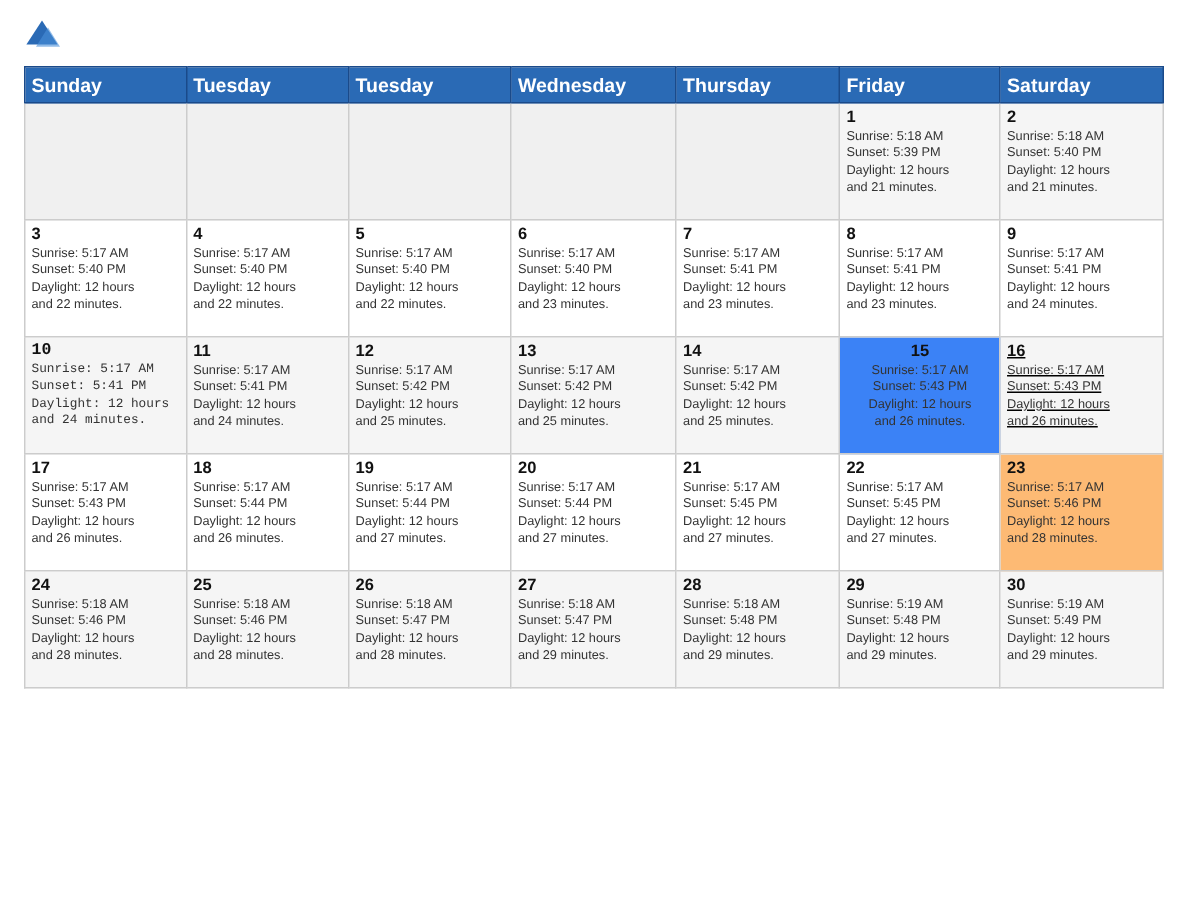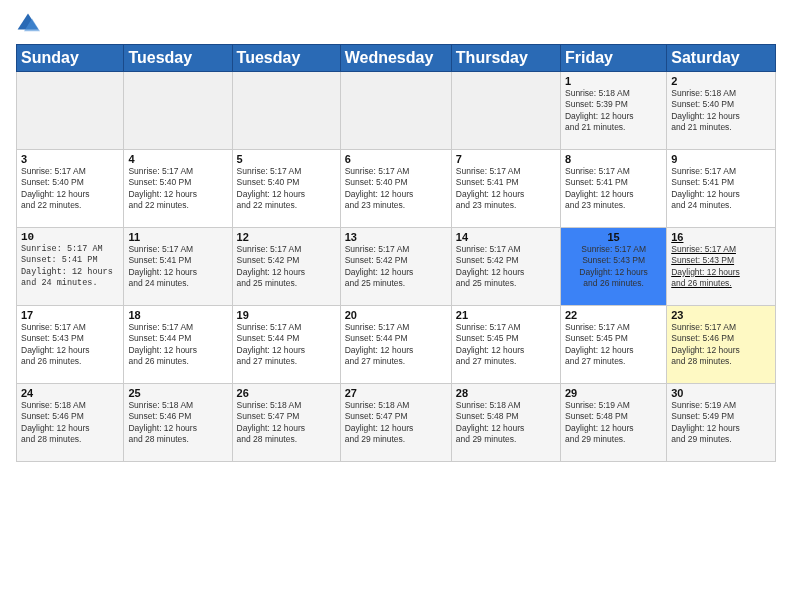--- a/index.html
+++ b/index.html
@@ -52,21 +52,21 @@
     .calendar {
       width: 100%;
       border-collapse: collapse;
       font-size: 9.5px;
     }
     .calendar th {
       background: #2a6ab5;
       color: #fff;
       padding: 4px 4px;
       text-align: left;
-      font-size: 16px;
+      font-size: 13px;
       font-weight: bold;
       border: 1px solid #1a4a8a;
     }
     .calendar td {
       border: 1px solid #ccc;
       vertical-align: top;
       padding: 3px 4px;
       width: 113px;
       height: 78px;
       background: #fff;
@@ -286,21 +286,21 @@
 Daylight: 12 hours
 and 27 minutes.</div>
           </td>
           <td style="background: rgb(255, 255, 255); margin-left: 29px;">
             <span class="day-num">22</span>
             <div class="day-info" style="white-space: pre-line;">Sunrise: 5:17 AM
 Sunset: 5:45 PM
 Daylight: 12 hours
 and 27 minutes.</div>
           </td>
-          <td style="background: #fef9c3; margin-left: 12px;">
+          <td style="background: #fdba74; margin-left: 12px;">
             <span class="day-num">23</span>
             <div class="day-info" style="white-space: pre-line;">Sunrise: 5:17 AM
 Sunset: 5:46 PM
 Daylight: 12 hours
 and 28 minutes.</div>
           </td>
         </tr>
         <tr>
           <td style="background: rgb(245, 245, 245);">
             <span class="day-num">24</span>

